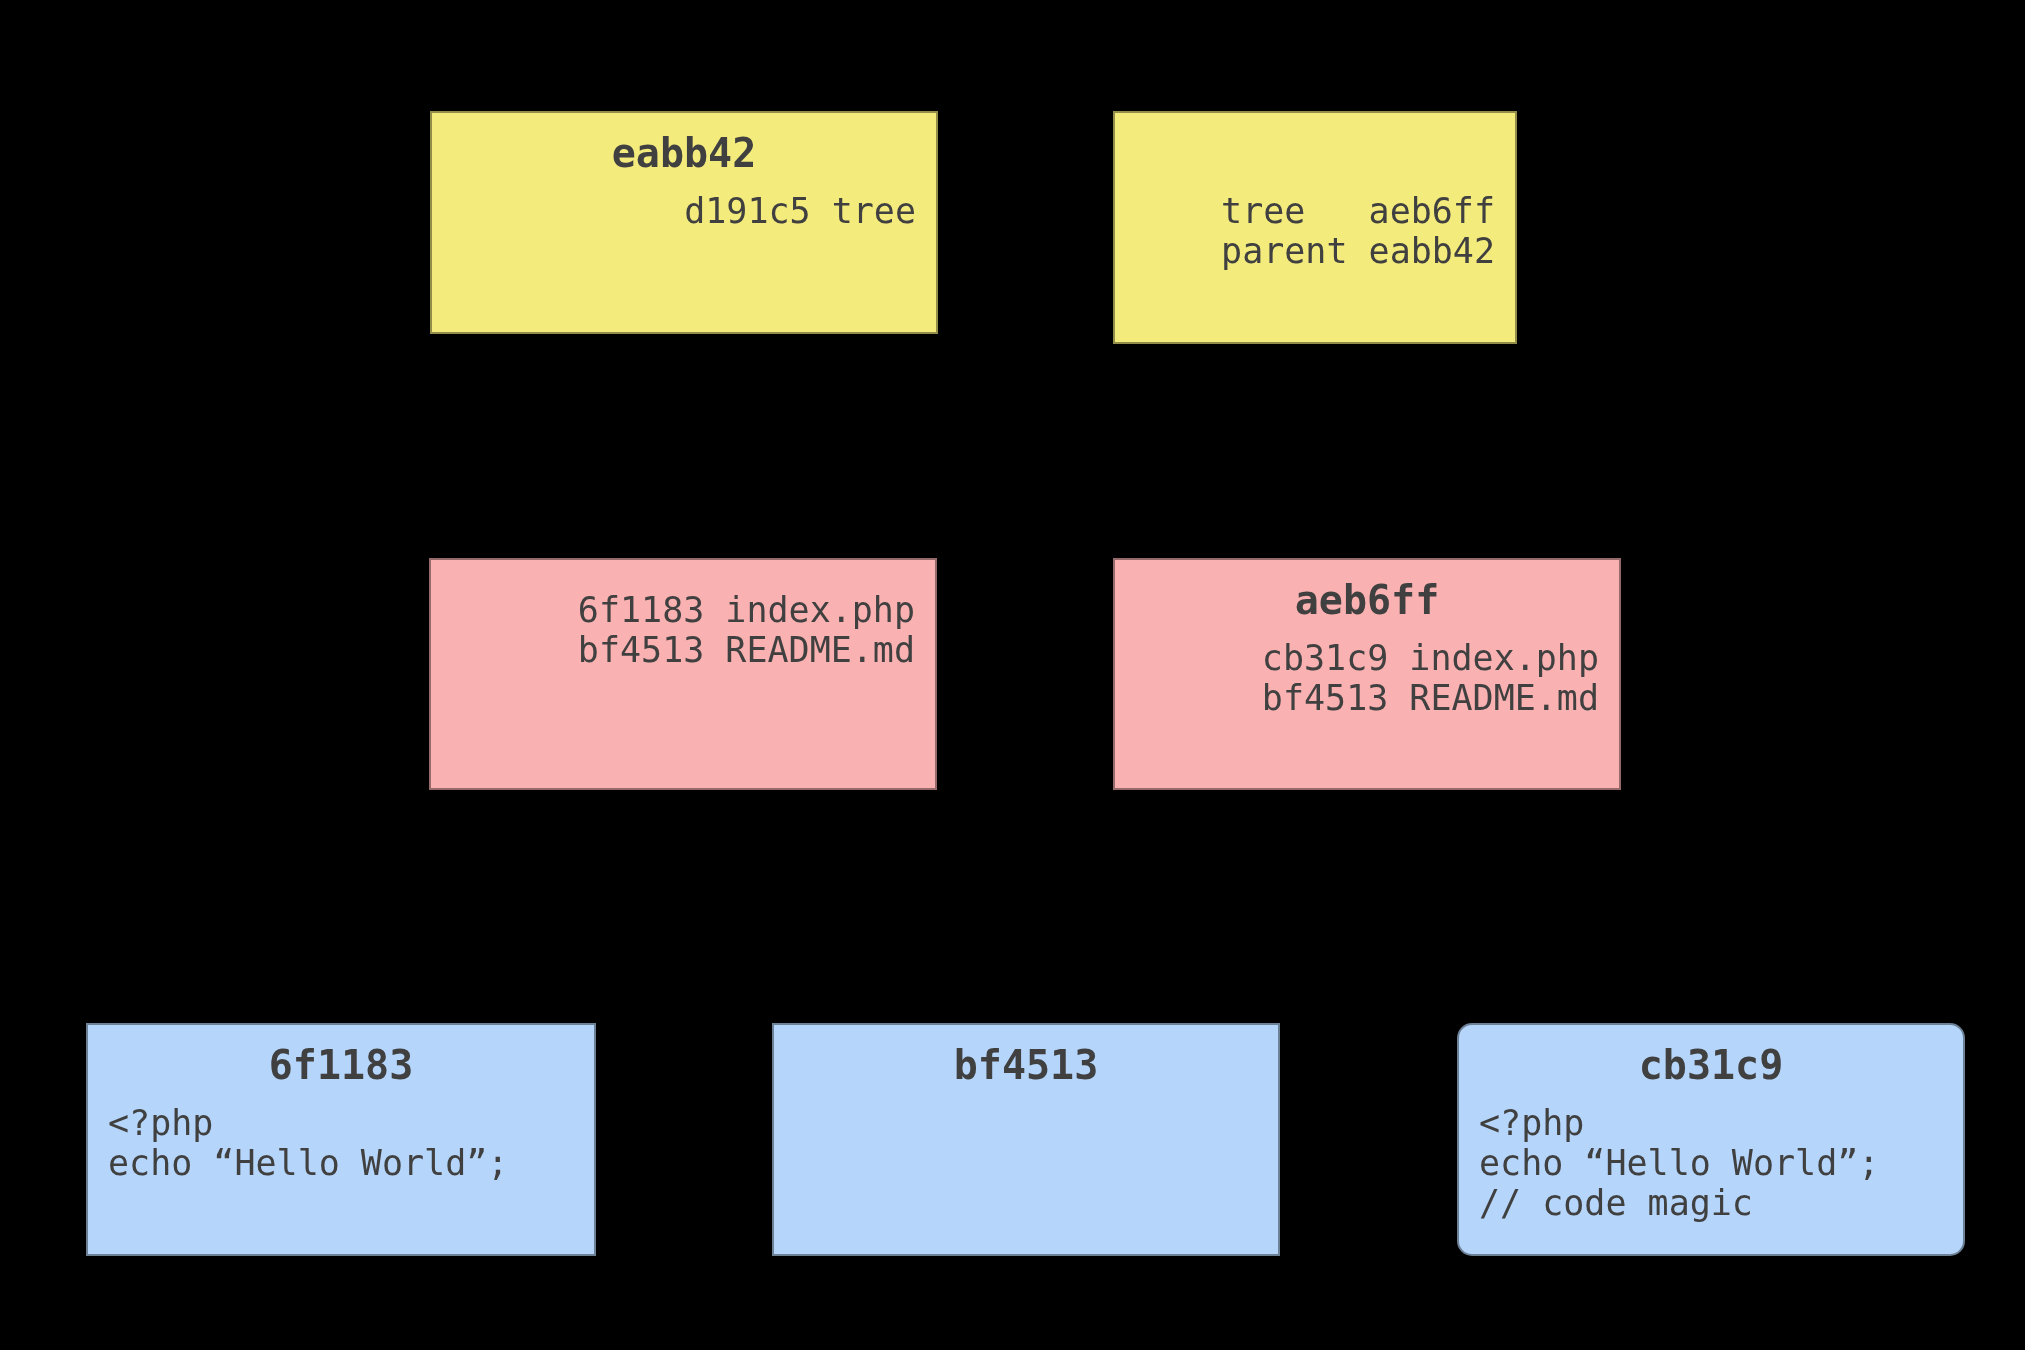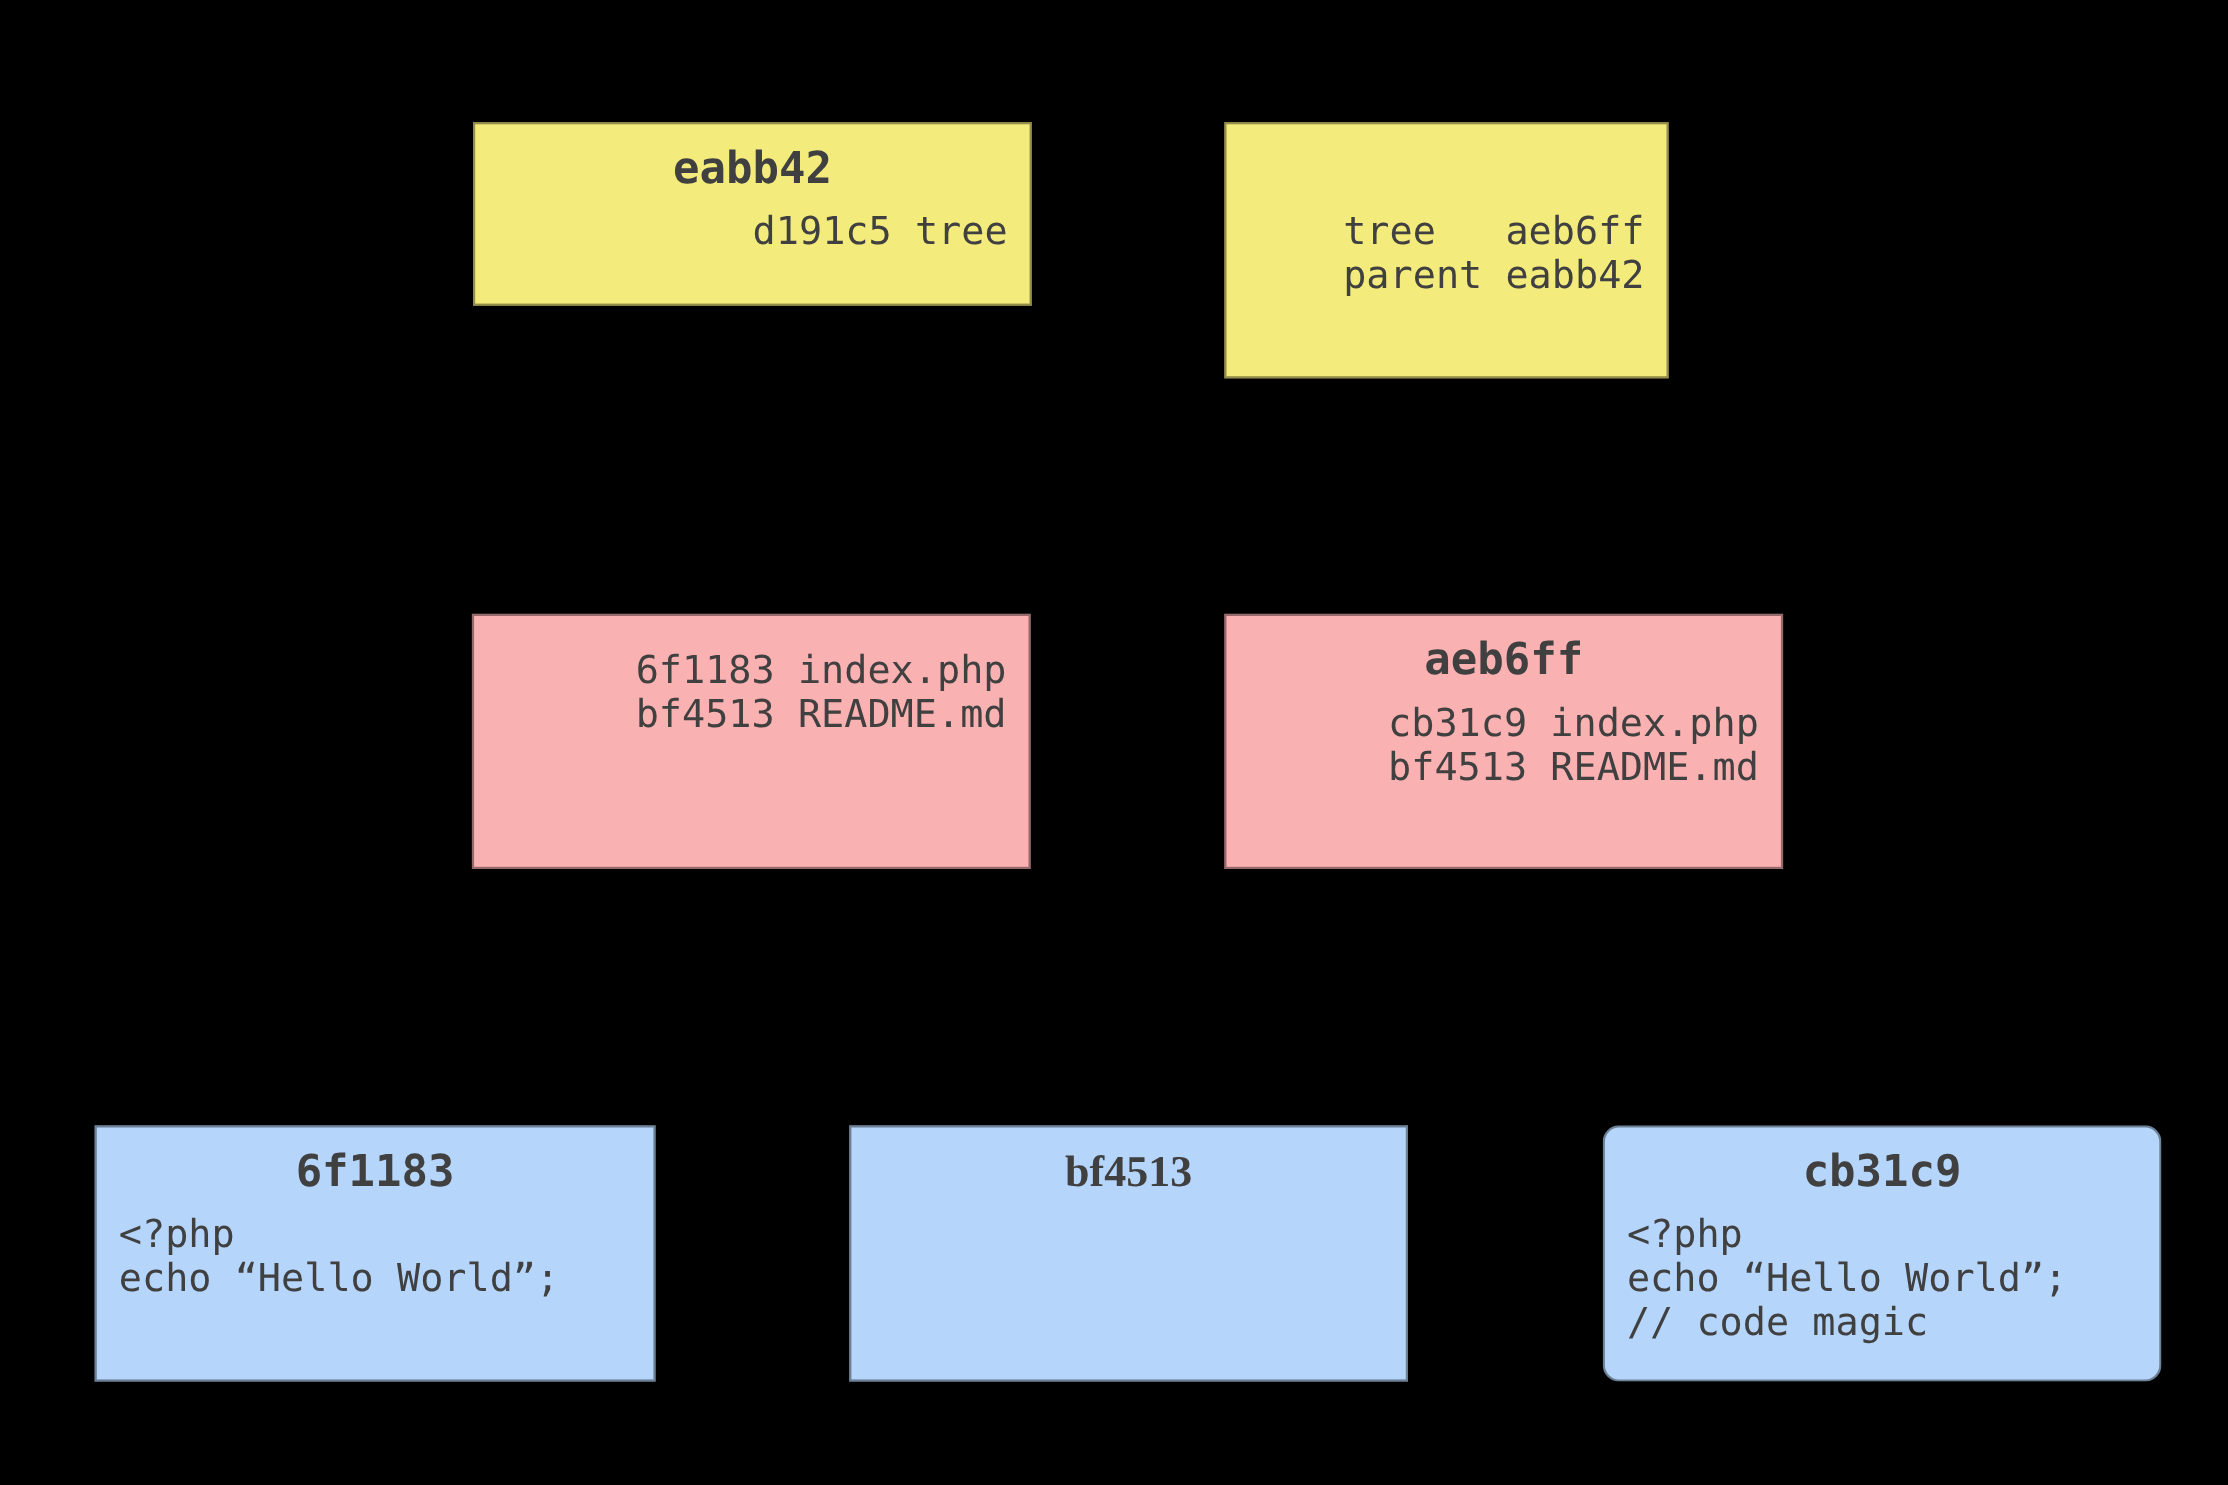--- a/index.html
+++ b/index.html
@@ -35,26 +35,26 @@
     line-height: 40px;
     margin-top: 14px;
     white-space: pre;
   }
   .box .body.center { text-align: right; }
   .commit { background: #f4eb7d; }
   .tree   { background: #fab1b1; }
   .blob   { background: #b5d5fa; margin-top: 18px; }
 
   
-  #box-commit-1 { left: 430px;  top: 111px;  width: 508px; height: 167px; }
+  #box-commit-1 { left: 430px;  top: 111px;  width: 508px; height: 223px; }
   #box-commit-2 { left: 1113px; top: 111px;  width: 404px; height: 233px; }
   #box-tree-1   { left: 429px;  top: 558px;  width: 508px; height: 232px; }
   #box-tree-2   { left: 1113px; top: 558px;  width: 508px; height: 232px; }
   #box-blob-1   { left: 86px;   top: 1005px; width: 510px; height: 233px; }
-  #box-blob-2   { left: 772px;  top: 1005px; width: 508px; height: 233px; font-family: Liberation Serif, serif; }
+  #box-blob-2   { left: 772px;  top: 1005px; width: 508px; height: 233px; }
   #box-blob-3   { left: 1457px; top: 1005px; width: 508px; height: 233px; border-radius: 15px; }
 </style>
 </head>
 <body>
 
 <div id="canvas">
 
   <div class="box commit" id="box-commit-1">
     <div class="title">eabb42</div>
     <div class="body center">d191c5 tree</div>

